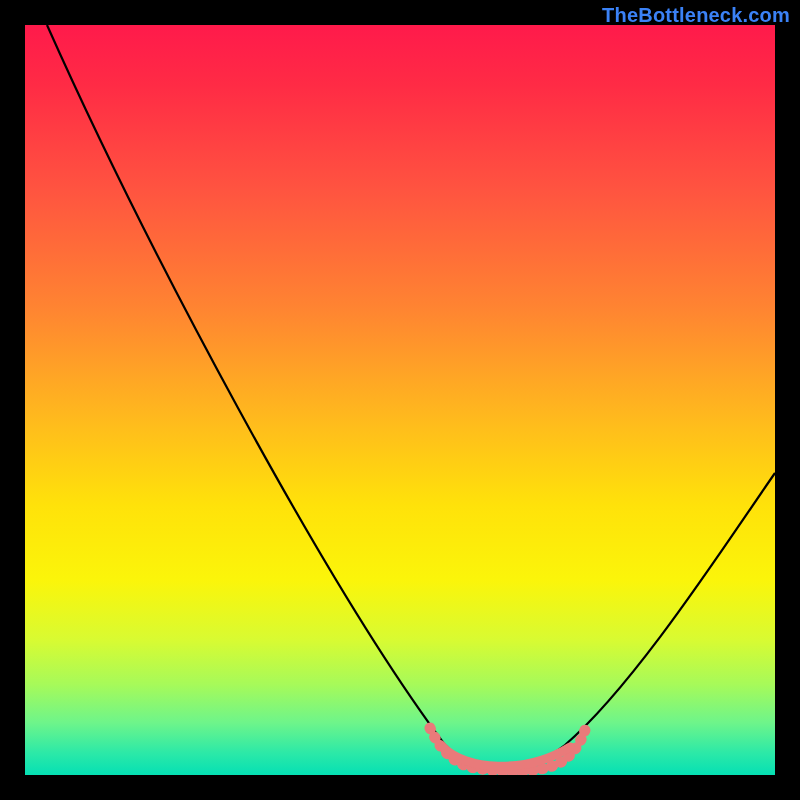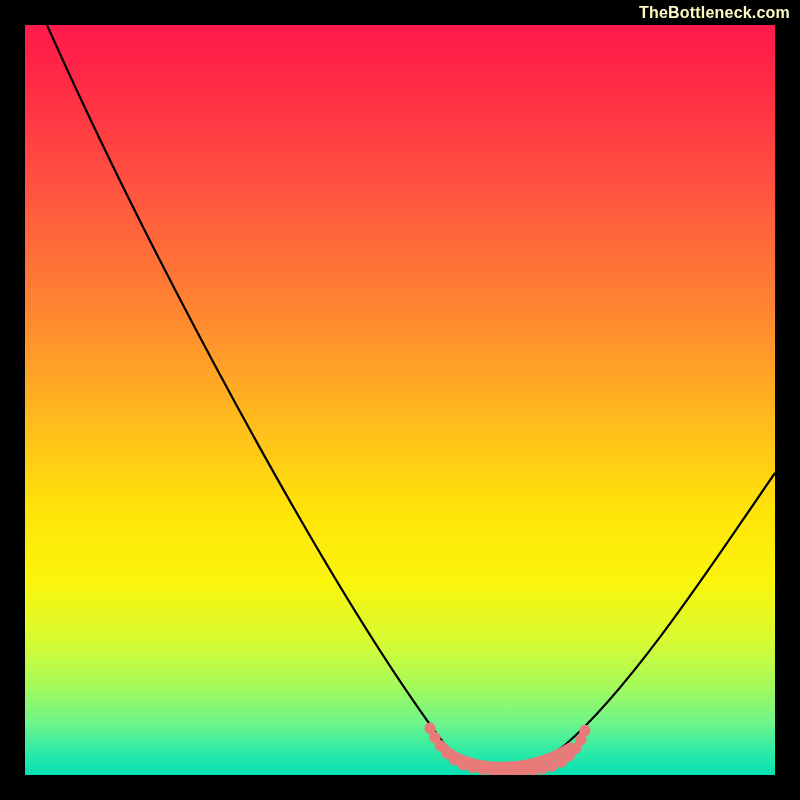--- a/index.html
+++ b/index.html
@@ -34,23 +34,23 @@
       #a6fa5a 88%,
       #6ef58a 93%,
       #2de9a7 97%,
       #05e0b4 100%
     );
   }
   .watermark {
     position: absolute;
     top: 4px;
     right: 10px;
-    font-size: 16px;
+    font-size: 20px;
     font-weight: 600;
-    color: #fef9c3;
+    color: #3b82f6;
     letter-spacing: 0.2px;
   }
   svg.curves {
     position: absolute;
     left: 0;
     top: 0;
     width: 750px;
     height: 750px;
   }
 </style>

